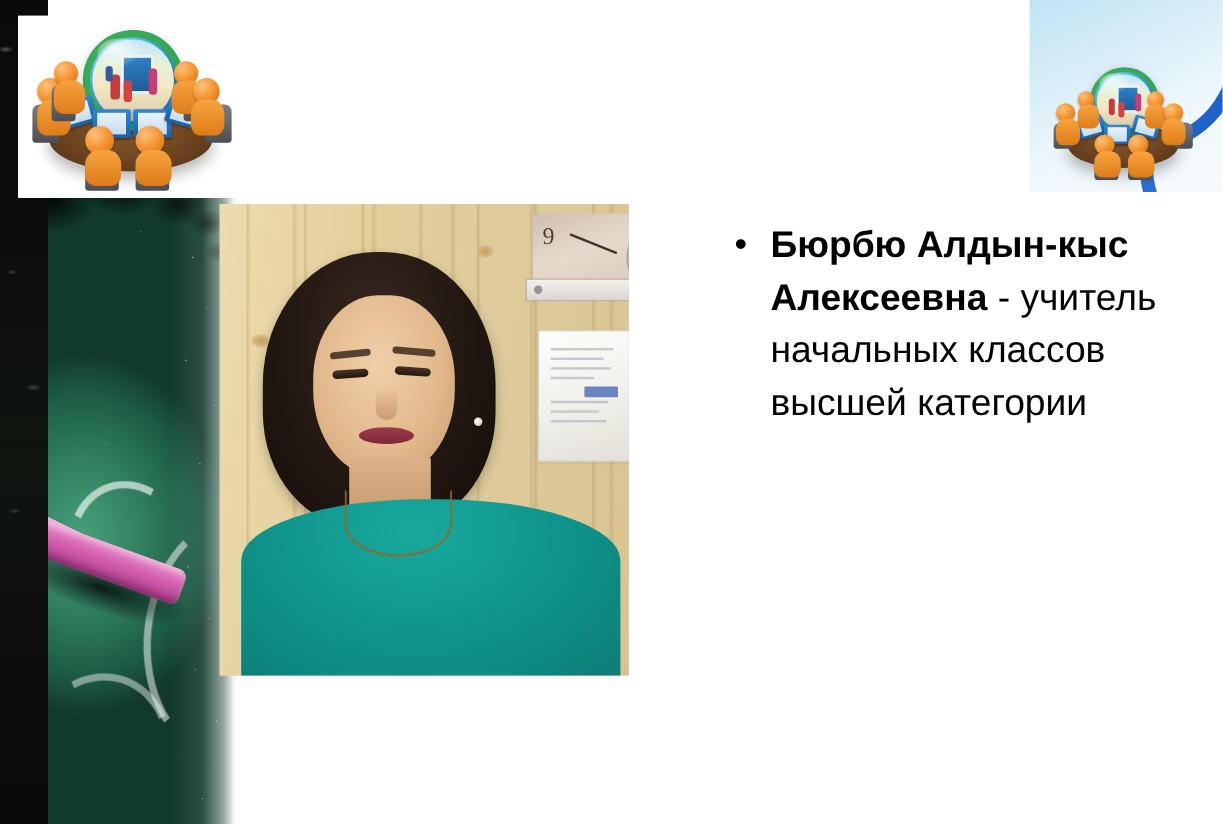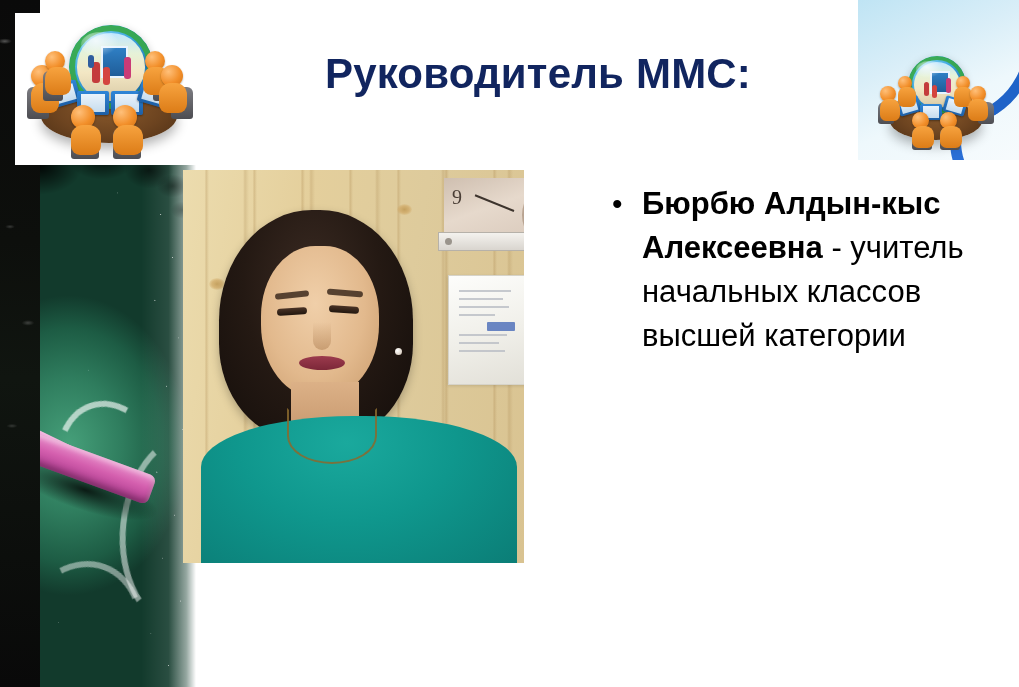--- a/index.html
+++ b/index.html
@@ -528,21 +528,20 @@
         <div class="body" style="left:-2px; top:11px; width:18px; height:20px;"></div>
       </div>
       <div class="person" style="left:94px; top:34px; width:22px; height:40px;">
         <div class="chair" style="left:8px; top:16px; width:16px; height:22px;"></div>
         <div class="head" style="width:16px; height:16px;"></div>
         <div class="body" style="left:-2px; top:13px; width:20px; height:22px;"></div>
       </div>
     </div>
   </div>
 
-  <div class="title">Руководитель ММС:</div>
 
   <div class="photo">
     <div class="wall"></div>
     <div class="knot" style="left:26px; top:108px; width:16px; height:12px;"></div>
     <div class="knot" style="left:56px; top:112px; width:13px; height:10px;"></div>
     <div class="knot" style="left:214px; top:34px; width:15px; height:11px;"></div>
     <div class="knot" style="left:94px; top:50px; width:18px; height:13px;"></div>
 
     <div class="clock">
       <div class="face"></div>

